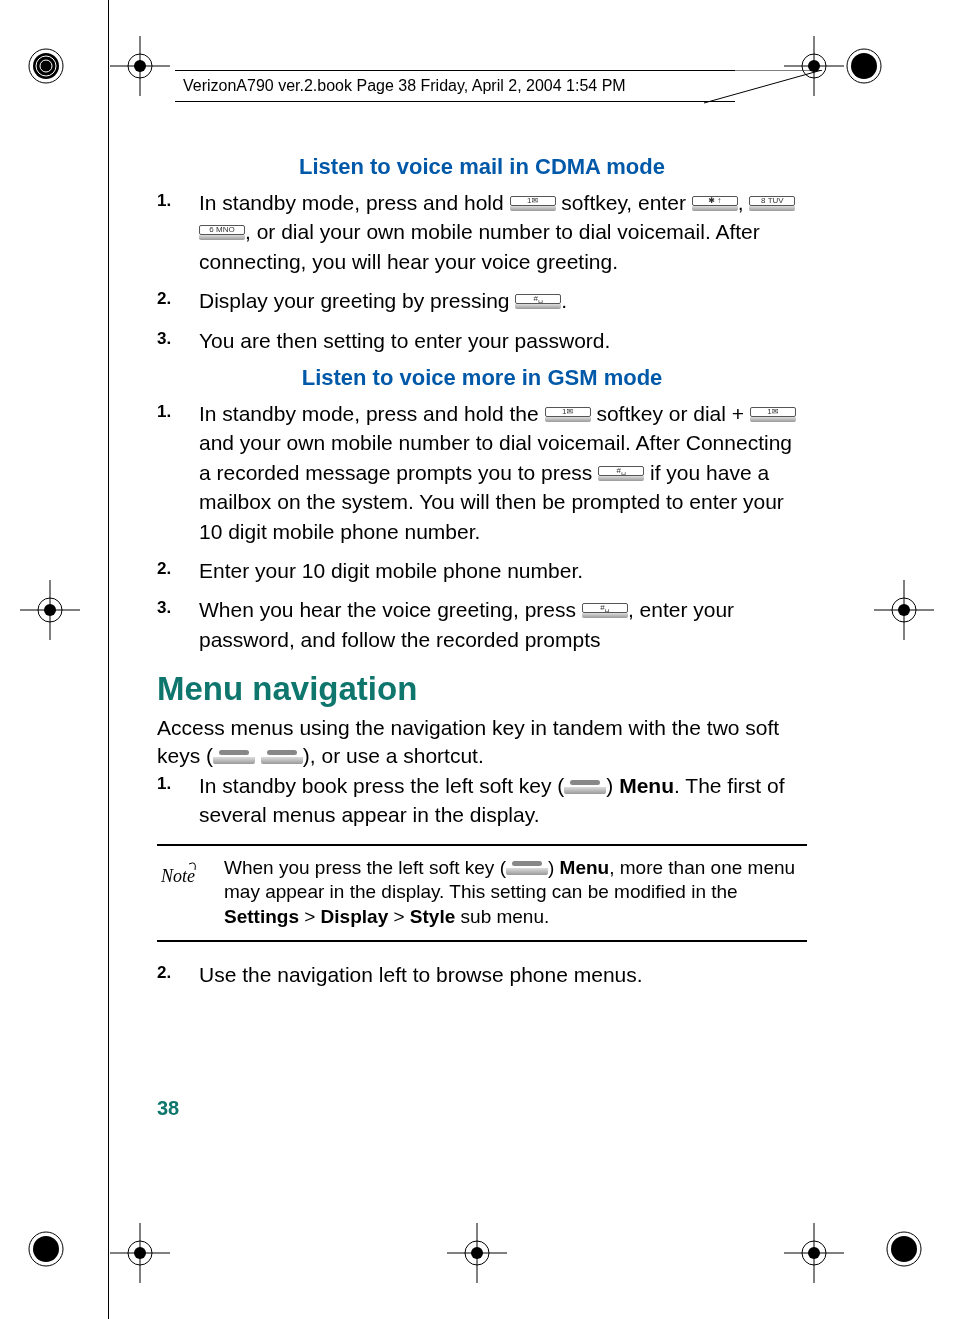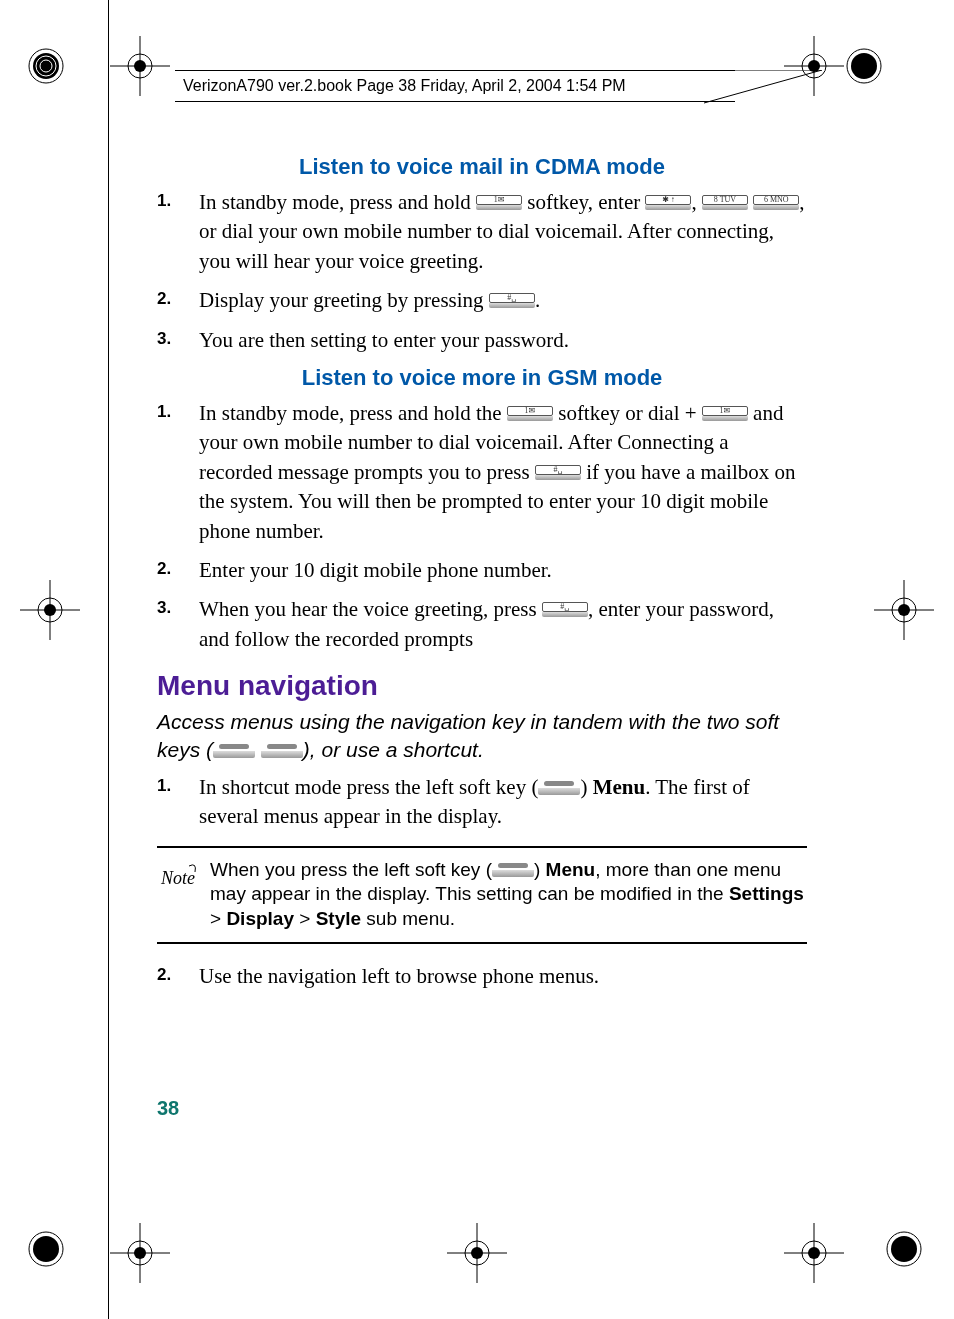--- a/index.html
+++ b/index.html
@@ -38,49 +38,46 @@
   }
   .h-blue-bold {
     color: #0058a8;
     font-weight: bold;
     font-size: 22px;
     margin-bottom: 8px;
     margin-top: 6px;
     text-align: center;
   }
   .h-blue-large {
-    color: #4c1d95;
+    color: #0f766e;
     font-weight: bold;
-    font-size: 28px;
+    font-size: 33px;
     margin-top: 16px;
     margin-bottom: 6px;
   }
   .body-text {
     font-size: 21px;
     line-height: 1.35;
-    margin-bottom: 8px;
-    font-style: italic;
   }
   .list { margin-left: 0; }
   .list-item {
     display: flex;
     margin-bottom: 10px;
   }
   .list-num {
     font-weight: bold;
     font-size: 17px;
     width: 42px;
     flex-shrink: 0;
     padding-top: 3px;
   }
   .list-body {
     font-size: 21px;
     line-height: 1.4;
     flex: 1;
-    font-family: Liberation Serif, serif;
   }
   .key-icon {
     display: inline-block;
     width: 46px;
     height: 15px;
     vertical-align: -1px;
     position: relative;
   }
   .key-icon .cap {
     position: absolute;
@@ -118,21 +115,21 @@
     left: 0; bottom: 0; width: 100%; height: 7px;
     background: linear-gradient(#ddd,#999);
     border-radius: 0 0 2px 2px;
   }
   .note-block {
     border-top: 2px solid #000;
     border-bottom: 2px solid #000;
     margin: 14px 0 18px 0;
     padding: 10px 0;
     display: flex;
-    gap: 9px;
+    gap: 23px;
   }
   .note-icon {
     width: 44px;
     flex-shrink: 0;
     font-style: italic;
     font-family: cursive;
     font-size: 18px;
     text-align: center;
     padding-top: 2px;
   }
@@ -275,21 +272,21 @@
 
   <div class="h-blue-large">Menu navigation</div>
   <div class="body-text">
     <span>Access menus using the navigation key in tandem with the two soft keys (</span><span class="soft-key-icon"><span class="bar"></span><span class="base"></span></span><span>  </span><span class="soft-key-icon"><span class="bar"></span><span class="base"></span></span><span>), or use a shortcut.</span>
   </div>
 
   <div class="list">
     <div class="list-item">
       <div class="list-num">1.</div>
       <div class="list-body">
-        <span>In shortcut mode press the left soft key (</span><span class="soft-key-icon"><span class="bar"></span><span class="base"></span></span><span>) </span><span class="bold">Menu</span><span>. The first of several menus appear in the display.</span>
+        <span>In standby book press the left soft key (</span><span class="soft-key-icon"><span class="bar"></span><span class="base"></span></span><span>) </span><span class="bold">Menu</span><span>. The first of several menus appear in the display.</span>
       </div>
     </div>
   </div>
 
   <div class="note-block">
     <div class="note-icon">
       <svg width="40" height="34">
           <text x="2" y="24" font-style="italic" font-family="cursive" font-size="18">Note</text>
           <path d="M30 6 Q38 2 36 12" fill="none" stroke="#000"></path>
         </svg>

